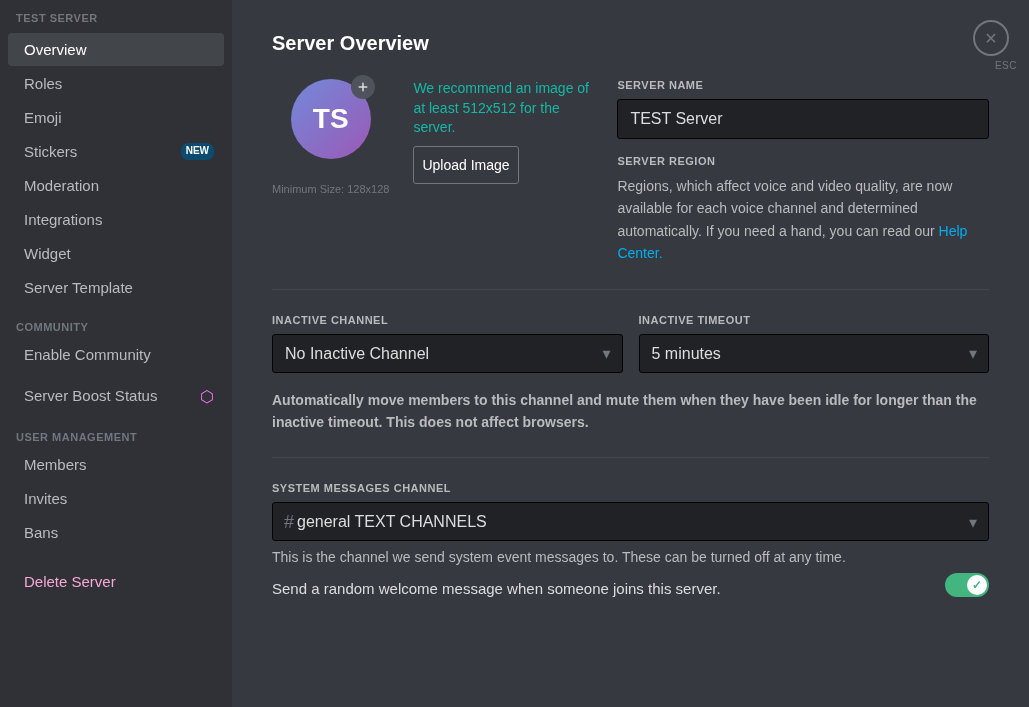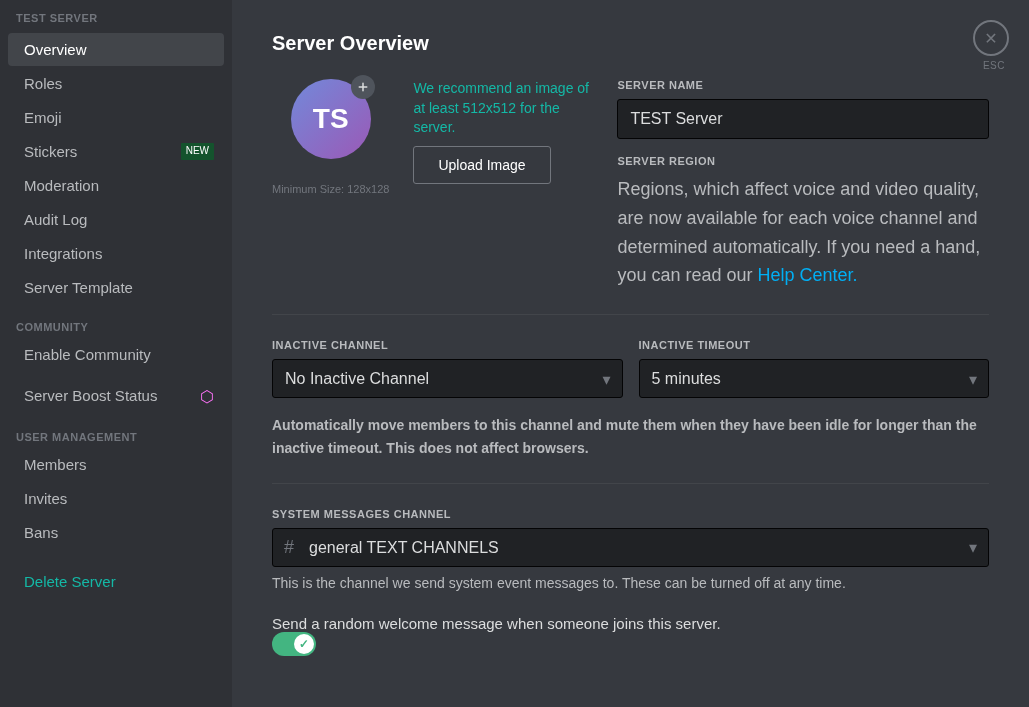--- a/index.html
+++ b/index.html
@@ -43,45 +43,45 @@
       cursor: pointer;
       color: #b9bbbe;
       font-size: 15px;
       font-weight: 500;
       position: relative;
     }
     .sidebar-item.active { background: #42454a; color: #fff; }
 
     .sidebar-item .badge-new {
       margin-left: auto;
-      background: #14532d;
+      background: #0c4a6e;
       color: #fff;
       font-size: 10px;
-      font-weight: 400;
+      font-weight: 700;
       padding: 2px 5px;
-      border-radius: 1px;
+      border-radius: 7px;
       text-transform: uppercase;
     }
 
     .sidebar-item .boost-icon {
       margin-left: auto;
       color: #ff73fa;
       font-size: 16px;
     }
 
     .sidebar-section-header {
       padding: 16px 16px 4px;
       font-size: 11px;
       font-weight: 700;
       text-transform: uppercase;
       color: #72767d;
       letter-spacing: 0.5px;
     }
 
-    .sidebar-item.delete-server { color: #14b8a6; }
+    .sidebar-item.delete-server { color: #f9a8d4; }
 
     
     .main-content {
       flex: 1;
       background: #36393f;
       overflow-y: auto;
       padding: 32px 40px 40px;
       position: relative;
     }
     .main-content::-webkit-scrollbar { width: 6px; }
@@ -103,21 +103,21 @@
       align-items: center;
       justify-content: center;
       color: #72767d;
       font-size: 16px;
     }
     .close-label {
       font-size: 10px;
       color: #72767d;
       position: absolute;
       top: 60px;
-      right: 24px;
+      right: 12px;
       letter-spacing: 0.5px;
     }
 
     h1.page-title {
       font-size: 20px;
       font-weight: 700;
       color: #ffffff;
       margin-bottom: 24px;
     }
 
@@ -186,21 +186,21 @@
 
     .upload-recommend {
       font-size: 14px;
       color: #14b8a6;
       line-height: 1.4;
       max-width: 180px;
     }
 
     .upload-btn {
       display: inline-block;
-      padding: 10px 24px;
+      padding: 10px 8px;
       border: 1px solid #72767d;
       border-radius: 3px;
       background: transparent;
       color: #fff;
       cursor: pointer;
       font-size: 14px;
       font-weight: 500;
       width: fit-content;
       text-align: right;
     }
@@ -229,21 +229,21 @@
       font-size: 16px;
       outline: none;
     }
 
     
     .server-region-section {
       margin-top: 16px;
     }
 
     .region-text {
-      font-size: 18px;
+      font-size: 14px;
       color: #b9bbbe;
       line-height: 1.6;
     }
 
     .region-link {
       color: #00aff4;
       text-decoration: none;
     }
 
     
@@ -309,21 +309,21 @@
     .channel-select-wrapper {
       position: relative;
       margin-top: 8px;
     }
 
     .channel-select {
       width: 100%;
       background: #202225;
       border: 1px solid #040405;
       border-radius: 3px;
-      padding: 10px 40px 10px 36px;
+      padding: 10px 40px 10px 24px;
       color: #dcddde;
       font-size: 16px;
       outline: none;
       appearance: none;
       cursor: pointer;
     }
 
     .channel-hash {
       position: absolute;
       left: 12px;
@@ -346,25 +346,24 @@
 
     .system-note {
       font-size: 14px;
       color: #b9bbbe;
       margin-top: 8px;
     }
 
     
     .welcome-row {
       display: flex;
-      align-items: flex-start;
+      align-items: flex-end;
       justify-content: space-between;
-      margin-top: 24px;
+      margin-top: 8px;
       padding-bottom: 8px;
-      flex-direction: column;
     }
 
     .welcome-text {
       font-size: 15px;
       color: #dcddde;
       font-weight: 500;
     }
 
     .toggle {
       width: 44px;
@@ -412,24 +411,24 @@
     <span>Emoji</span>
   </div>
   <div class="sidebar-item">
     <span>Stickers</span>
     <span class="badge-new">NEW</span>
   </div>
   <div class="sidebar-item">
     <span>Moderation</span>
   </div>
   <div class="sidebar-item">
-    <span>Audit Log</span>
-  </div>
-  <div class="sidebar-item">
     <span>Integrations</span>
+  </div>
+  <div class="sidebar-item">
+    <span>Widget</span>
   </div>
   <div class="sidebar-item">
     <span>Server Template</span>
   </div>
 
   <div class="sidebar-section-header">COMMUNITY</div>
   <div class="sidebar-item">
     <span>Enable Community</span>
   </div>
 

